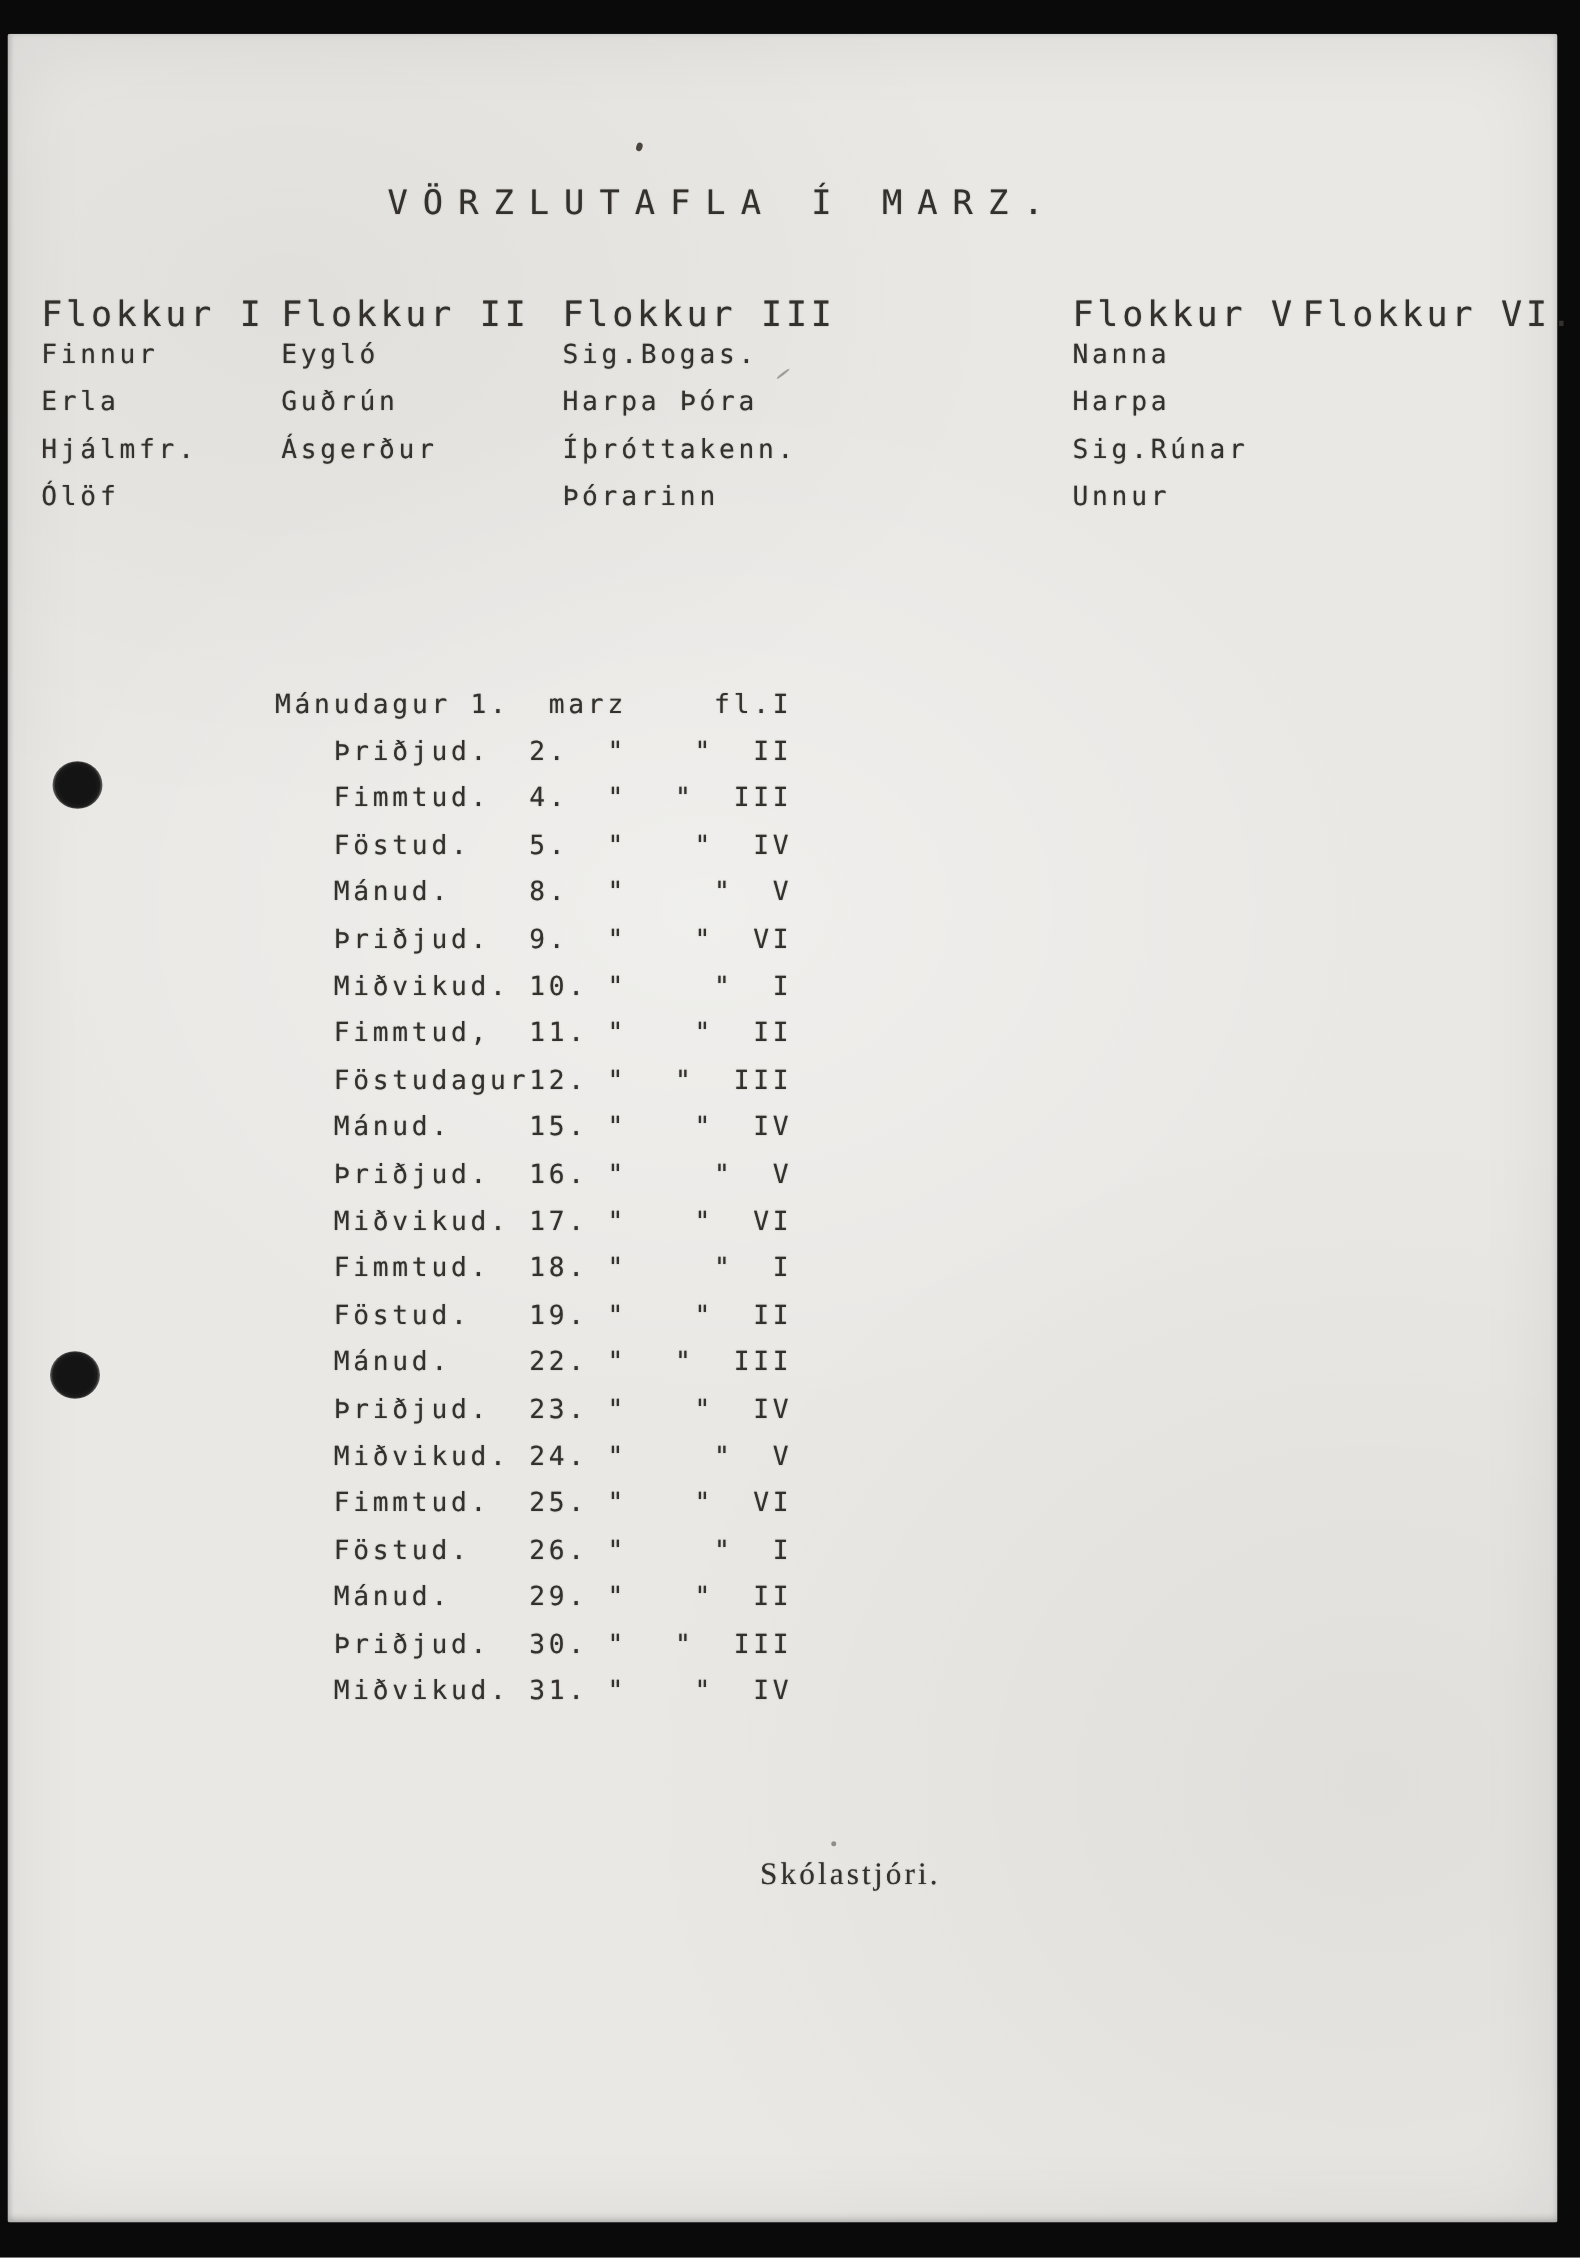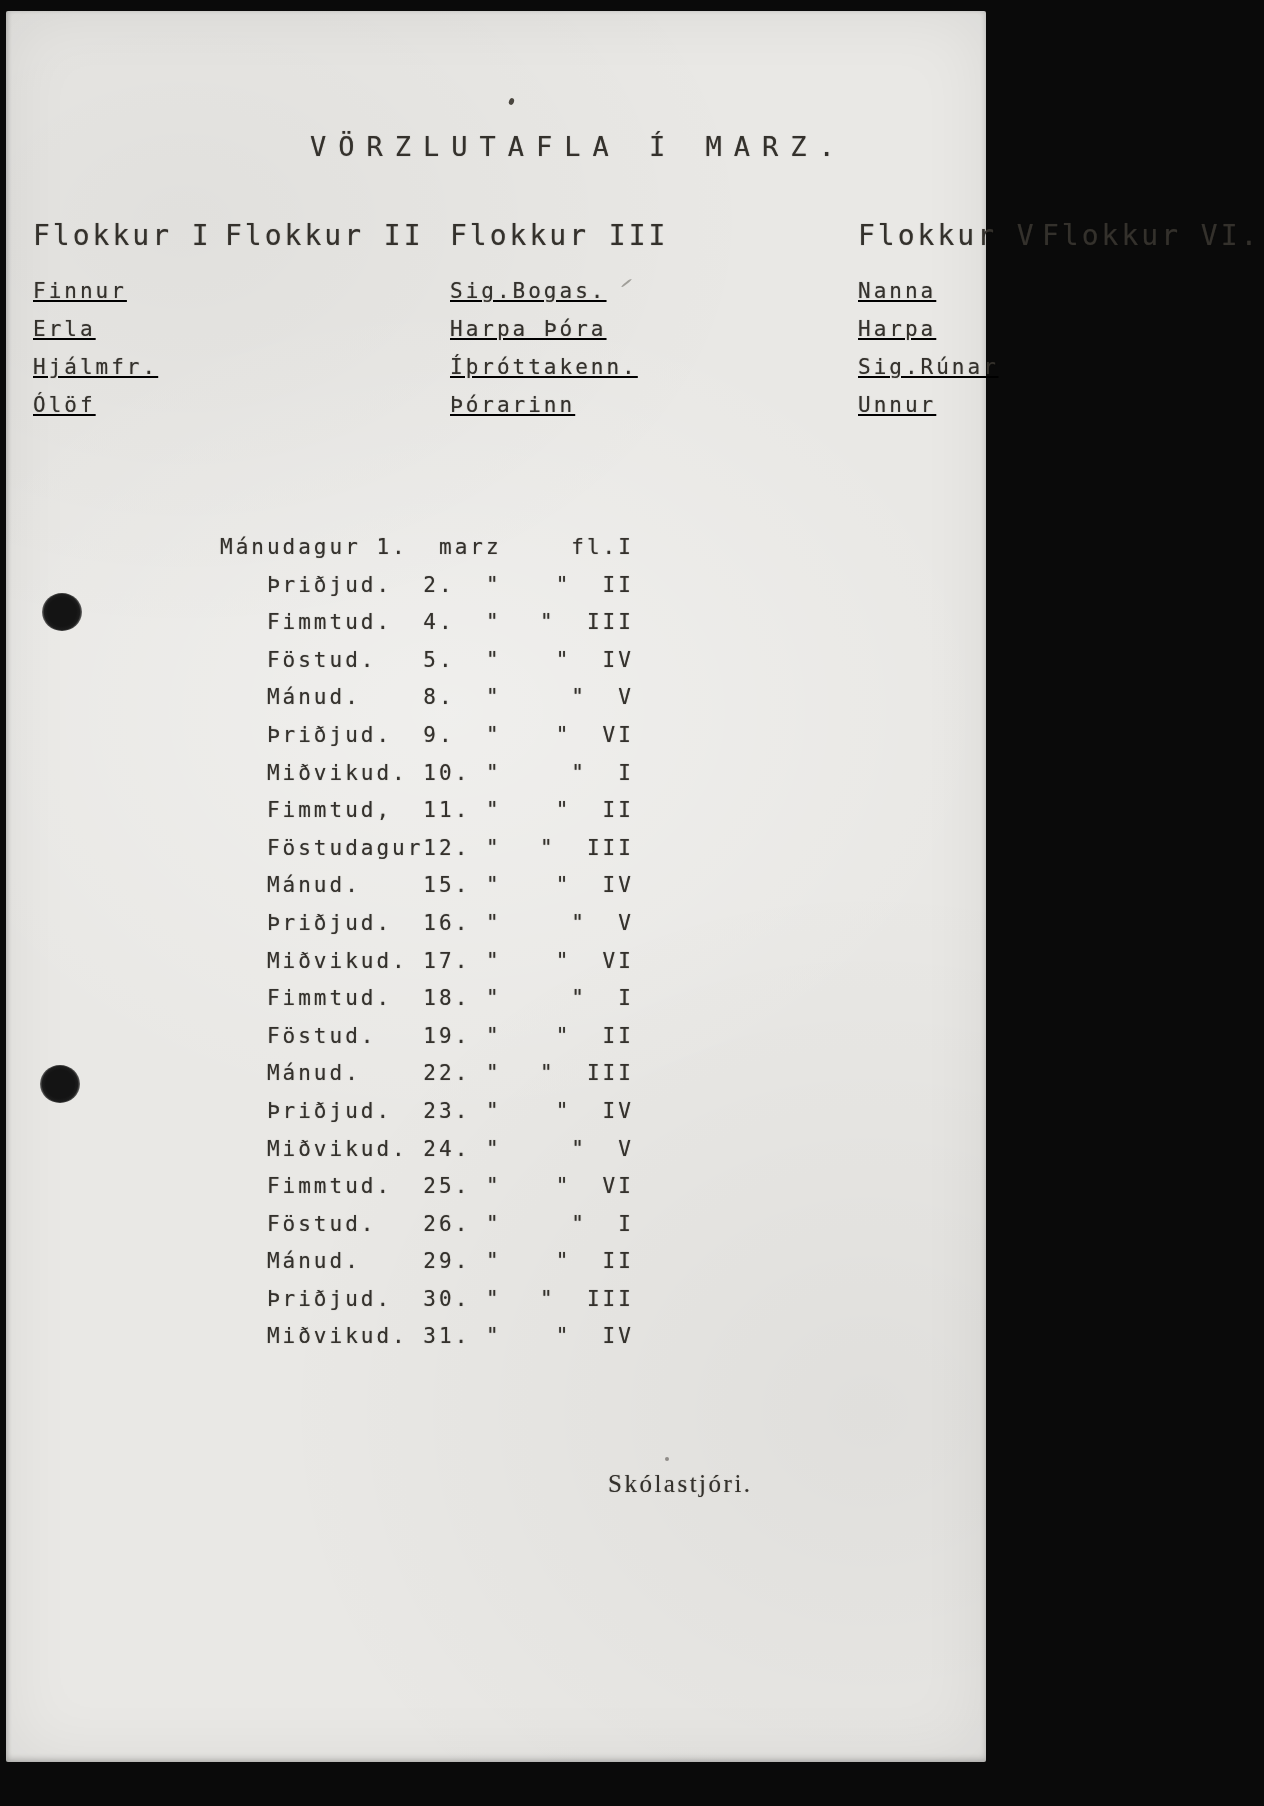--- a/index.html
+++ b/index.html
@@ -3,37 +3,37 @@
 <meta charset="utf-8">
 <style>
   html,body{margin:0;padding:0;}
   body{
     width:1264px;height:1806px;overflow:hidden;position:relative;
     background:#0a0a0a;
     font-family:"DejaVu Sans Mono","Liberation Mono",monospace;
   }
   
   .paper{
-    position:absolute;left:6px;top:11px;width:980px;height:1751px;
+    position:absolute;left:6px;top:27px;width:1240px;height:1751px;
     background:
       radial-gradient(ellipse 900px 650px at 18% 12%, rgba(0,0,0,0.035), transparent 65%),
       radial-gradient(ellipse 1000px 900px at 88% 80%, rgba(0,0,0,0.04), transparent 60%),
       radial-gradient(ellipse 800px 600px at 45% 40%, rgba(255,255,255,0.30), transparent 70%),
       #e9e8e5;
     box-shadow: inset 0 0 70px rgba(0,0,0,0.07), inset 0 -3px 6px rgba(0,0,0,0.18), inset 2px 0 4px rgba(0,0,0,0.10);
     border-radius:2px;
   }
   .ink{color:#34312c;text-shadow:0 0 1px rgba(52,49,44,0.50);}
   .title{
     position:absolute;left:304px;top:121px;
     font-size:27px;letter-spacing:12px;line-height:30px;white-space:pre;
   }
   .col{position:absolute;top:213px;}
   .colhead{font-size:28px;letter-spacing:3px;line-height:24px;white-space:pre;}
-  .names{margin-top:24px;text-decoration:underline;}
+  .names{}
   .name{font-size:21px;letter-spacing:3px;line-height:38px;white-space:pre;}
   .c1{left:27px;} .c2{left:219px;} .c3{left:444px;}
   .c4{left:666px;} .c5{left:852px;} .c6{left:1036px;}
   .sched{position:absolute;top:518px;text-align:right;}
   .sched-left{left:214px;}
   .sched-right{left:534px;}
   .sline{font-size:21px;letter-spacing:3px;line-height:37.6px;white-space:pre;}
   .signature{
     position:absolute;left:602px;top:1461px;
     font-size:25px;letter-spacing:2.5px;line-height:24px;white-space:pre;font-family:Liberation Serif, serif;
@@ -63,20 +63,25 @@
     <div class="names">
       <div class="name ink">Finnur</div>
       <div class="name ink">Erla</div>
       <div class="name ink">Hjálmfr.</div>
       <div class="name ink">Ólöf</div>
     </div>
   </div>
 
   <div class="col c2">
     <div class="colhead ink">Flokkur II</div>
+    <div class="names">
+      <div class="name ink">Eygló</div>
+      <div class="name ink">Guðrún</div>
+      <div class="name ink">Ásgerður</div>
+    </div>
   </div>
 
   <div class="col c3">
     <div class="colhead ink">Flokkur III</div>
     <div class="names">
       <div class="name ink">Sig.Bogas.</div>
       <div class="name ink">Harpa Þóra</div>
       <div class="name ink">Íþróttakenn.</div>
       <div class="name ink">Þórarinn</div>
     </div>

